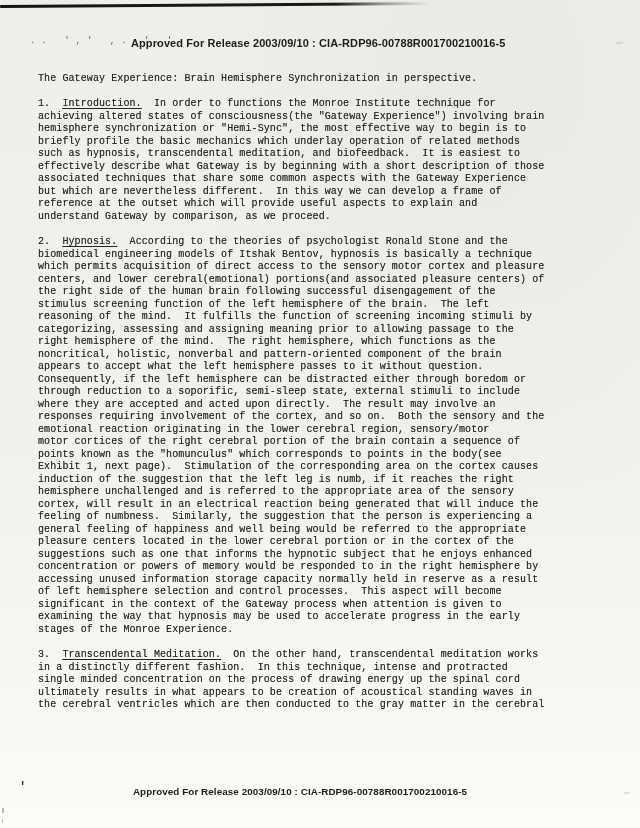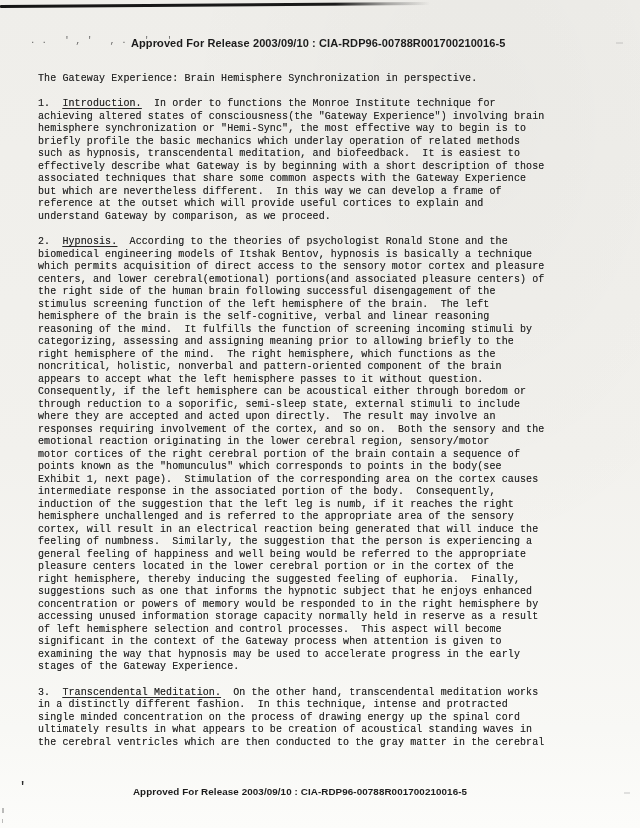--- a/index.html
+++ b/index.html
@@ -126,62 +126,59 @@
     <div class="para">
       <div class="line"><span>1.  </span><span class="u">Introduction.</span><span>  In order to functions the Monroe Institute technique for</span></div>
       <div>
           <div class="tline">achieving altered states of consciousness(the "Gateway Experience") involving brain</div>
           <div class="tline">hemisphere synchronization or "Hemi-Sync", the most effective way to begin is to</div>
           <div class="tline">briefly profile the basic mechanics which underlay operation of related methods</div>
           <div class="tline">such as hypnosis, transcendental meditation, and biofeedback.  It is easiest to</div>
           <div class="tline">effectively describe what Gateway is by beginning with a short description of those</div>
           <div class="tline">associated techniques that share some common aspects with the Gateway Experience</div>
           <div class="tline">but which are nevertheless different.  In this way we can develop a frame of</div>
-          <div class="tline">reference at the outset which will provide useful cortices to explain and</div>
+          <div class="tline">reference at the outset which will provide useful aspects to explain and</div>
           <div class="tline">understand Gateway by comparison, as we proceed.</div>
         </div>
     </div>
 
     <div class="para">
       <div class="line"><span>2.  </span><span class="u">Hypnosis.</span><span>  According to the theories of psychologist Ronald Stone and the</span></div>
       <div>
           <div class="tline">biomedical engineering models of Itshak Bentov, hypnosis is basically a technique</div>
           <div class="tline">which permits acquisition of direct access to the sensory motor cortex and pleasure</div>
           <div class="tline">centers, and lower cerebral(emotional) portions(and associated pleasure centers) of</div>
           <div class="tline">the right side of the human brain following successful disengagement of the</div>
           <div class="tline">stimulus screening function of the left hemisphere of the brain.  The left</div>
-          <div class="tline">hemisphere of the brain is the self-cognitive, verbal and linear reasoning</div>
           <div class="tline">reasoning of the mind.  It fulfills the function of screening incoming stimuli by</div>
-          <div class="tline">categorizing, assessing and assigning meaning prior to allowing briefly to the</div>
+          <div class="tline">categorizing, assessing and assigning meaning prior to allowing passage to the</div>
           <div class="tline">right hemisphere of the mind.  The right hemisphere, which functions as the</div>
           <div class="tline">noncritical, holistic, nonverbal and pattern-oriented component of the brain</div>
           <div class="tline">appears to accept what the left hemisphere passes to it without question.</div>
-          <div class="tline">Consequently, if the left hemisphere can be acoustical either through boredom or</div>
+          <div class="tline">Consequently, if the left hemisphere can be distracted either through boredom or</div>
           <div class="tline">through reduction to a soporific, semi-sleep state, external stimuli to include</div>
           <div class="tline">where they are accepted and acted upon directly.  The result may involve an</div>
           <div class="tline">responses requiring involvement of the cortex, and so on.  Both the sensory and the</div>
           <div class="tline">emotional reaction originating in the lower cerebral region, sensory/motor</div>
           <div class="tline">motor cortices of the right cerebral portion of the brain contain a sequence of</div>
           <div class="tline">points known as the "homunculus" which corresponds to points in the body(see</div>
           <div class="tline">Exhibit 1, next page).  Stimulation of the corresponding area on the cortex causes</div>
-          <div class="tline">intermediate response in the associated portion of the body.  Consequently,</div>
           <div class="tline">induction of the suggestion that the left leg is numb, if it reaches the right</div>
           <div class="tline">hemisphere unchallenged and is referred to the appropriate area of the sensory</div>
           <div class="tline">cortex, will result in an electrical reaction being generated that will induce the</div>
           <div class="tline">feeling of numbness.  Similarly, the suggestion that the person is experiencing a</div>
           <div class="tline">general feeling of happiness and well being would be referred to the appropriate</div>
           <div class="tline">pleasure centers located in the lower cerebral portion or in the cortex of the</div>
-          <div class="tline">right hemisphere, thereby inducing the suggested feeling of euphoria.  Finally,</div>
           <div class="tline">suggestions such as one that informs the hypnotic subject that he enjoys enhanced</div>
           <div class="tline">concentration or powers of memory would be responded to in the right hemisphere by</div>
           <div class="tline">accessing unused information storage capacity normally held in reserve as a result</div>
           <div class="tline">of left hemisphere selection and control processes.  This aspect will become</div>
           <div class="tline">significant in the context of the Gateway process when attention is given to</div>
           <div class="tline">examining the way that hypnosis may be used to accelerate progress in the early</div>
-          <div class="tline">stages of the Gateway Experience.</div>
+          <div class="tline">stages of the Monroe Experience.</div>
         </div>
     </div>
 
     <div class="para">
       <div class="line"><span>3.  </span><span class="u">Transcendental Meditation.</span><span>  On the other hand, transcendental meditation works</span></div>
       <div>
           <div class="tline">in a distinctly different fashion.  In this technique, intense and protracted</div>
           <div class="tline">single minded concentration on the process of drawing energy up the spinal cord</div>
           <div class="tline">ultimately results in what appears to be creation of acoustical standing waves in</div>
           <div class="tline">the cerebral ventricles which are then conducted to the gray matter in the cerebral</div>

